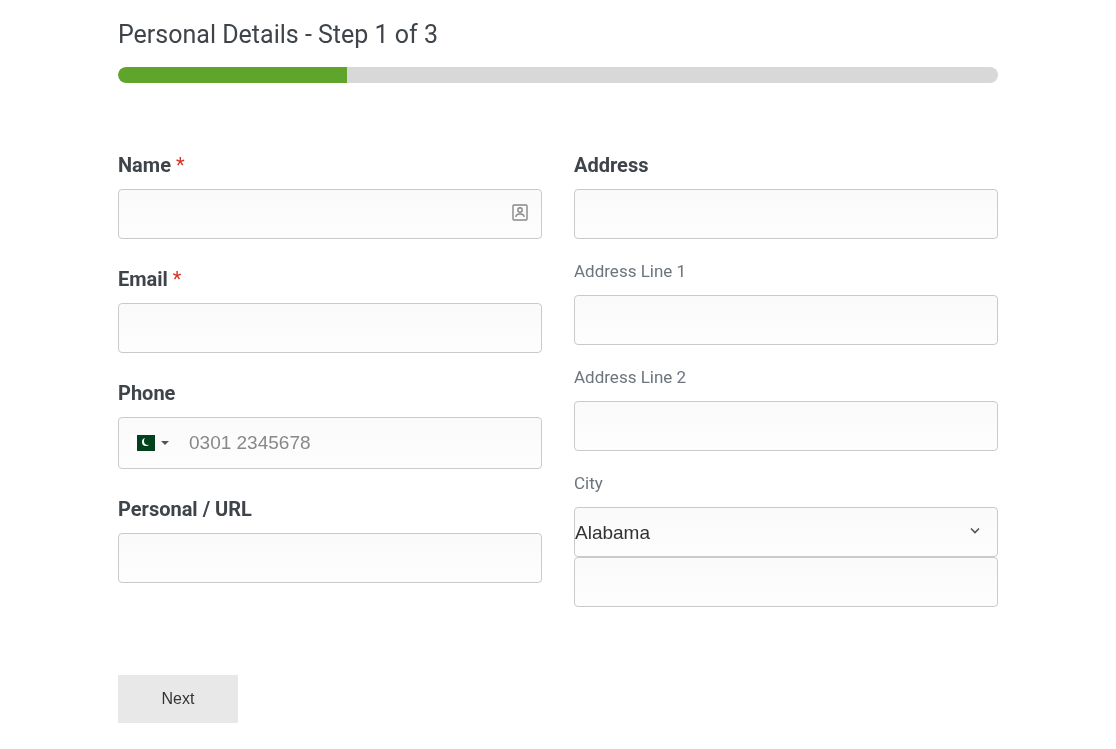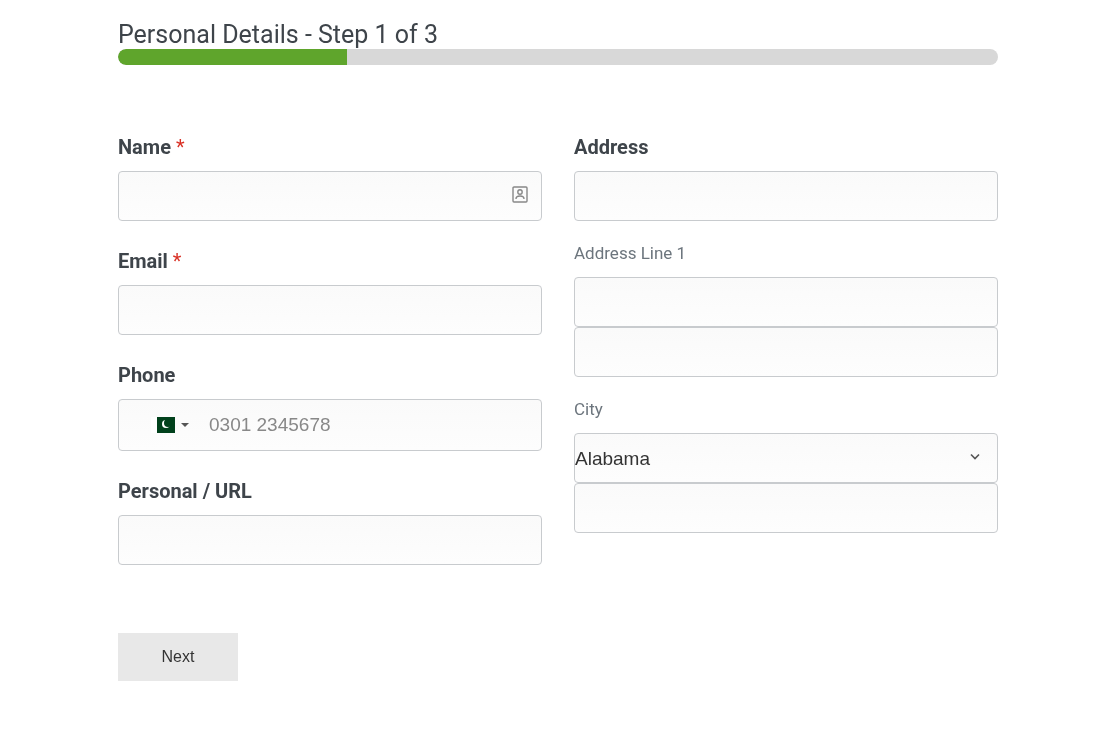--- a/index.html
+++ b/index.html
@@ -14,20 +14,21 @@
     }
     .container {
       max-width: 880px;
       margin: 0 auto;
       padding: 0 0;
     }
     .page-title {
       font-size: 25px;
       font-weight: 400;
       color: #3e444a;
+      margin-bottom: 18px;
     }
     .progress-bar {
       width: 100%;
       height: 16px;
       background: #d8d8d8;
       border-radius: 8px;
       overflow: hidden;
       margin-bottom: 70px;
     }
     .progress-fill {
@@ -76,21 +77,20 @@
       display: block;
     }
     .phone-wrapper {
       position: relative;
       display: flex;
       align-items: center;
       height: 52px;
       border: 1px solid #c8cbce;
       border-radius: 4px;
       background: linear-gradient(to bottom, #fafafa 0%, #fdfdfd 100%);
-      padding-left: 20px;
     }
     .flag-area {
       display: flex;
       align-items: center;
       padding: 0 10px 0 12px;
       cursor: pointer;
     }
     .flag {
       width: 24px;
       height: 16px;
@@ -255,20 +255,21 @@
     </div>
 
     <div class="form-col">
       <div class="field-group address-block">
         <label class="field-label">Address</label>
 
         <input type="text" class="text-input" value="" style="">
         <span class="sub-label address-sub">Address Line 1</span>
 
         <input type="text" class="text-input" value="" style="">
+        <span class="sub-label address-sub">Address Line 2</span>
 
         <input type="text" class="text-input" value="" style="">
         <span class="sub-label address-sub">City</span>
 
         <div class="select-wrapper">
           <select class="select-input">
             <option>Alabama</option>
           </select>
           <span class="select-caret">
             <svg width="14" height="14" viewBox="0 0 14 14">

